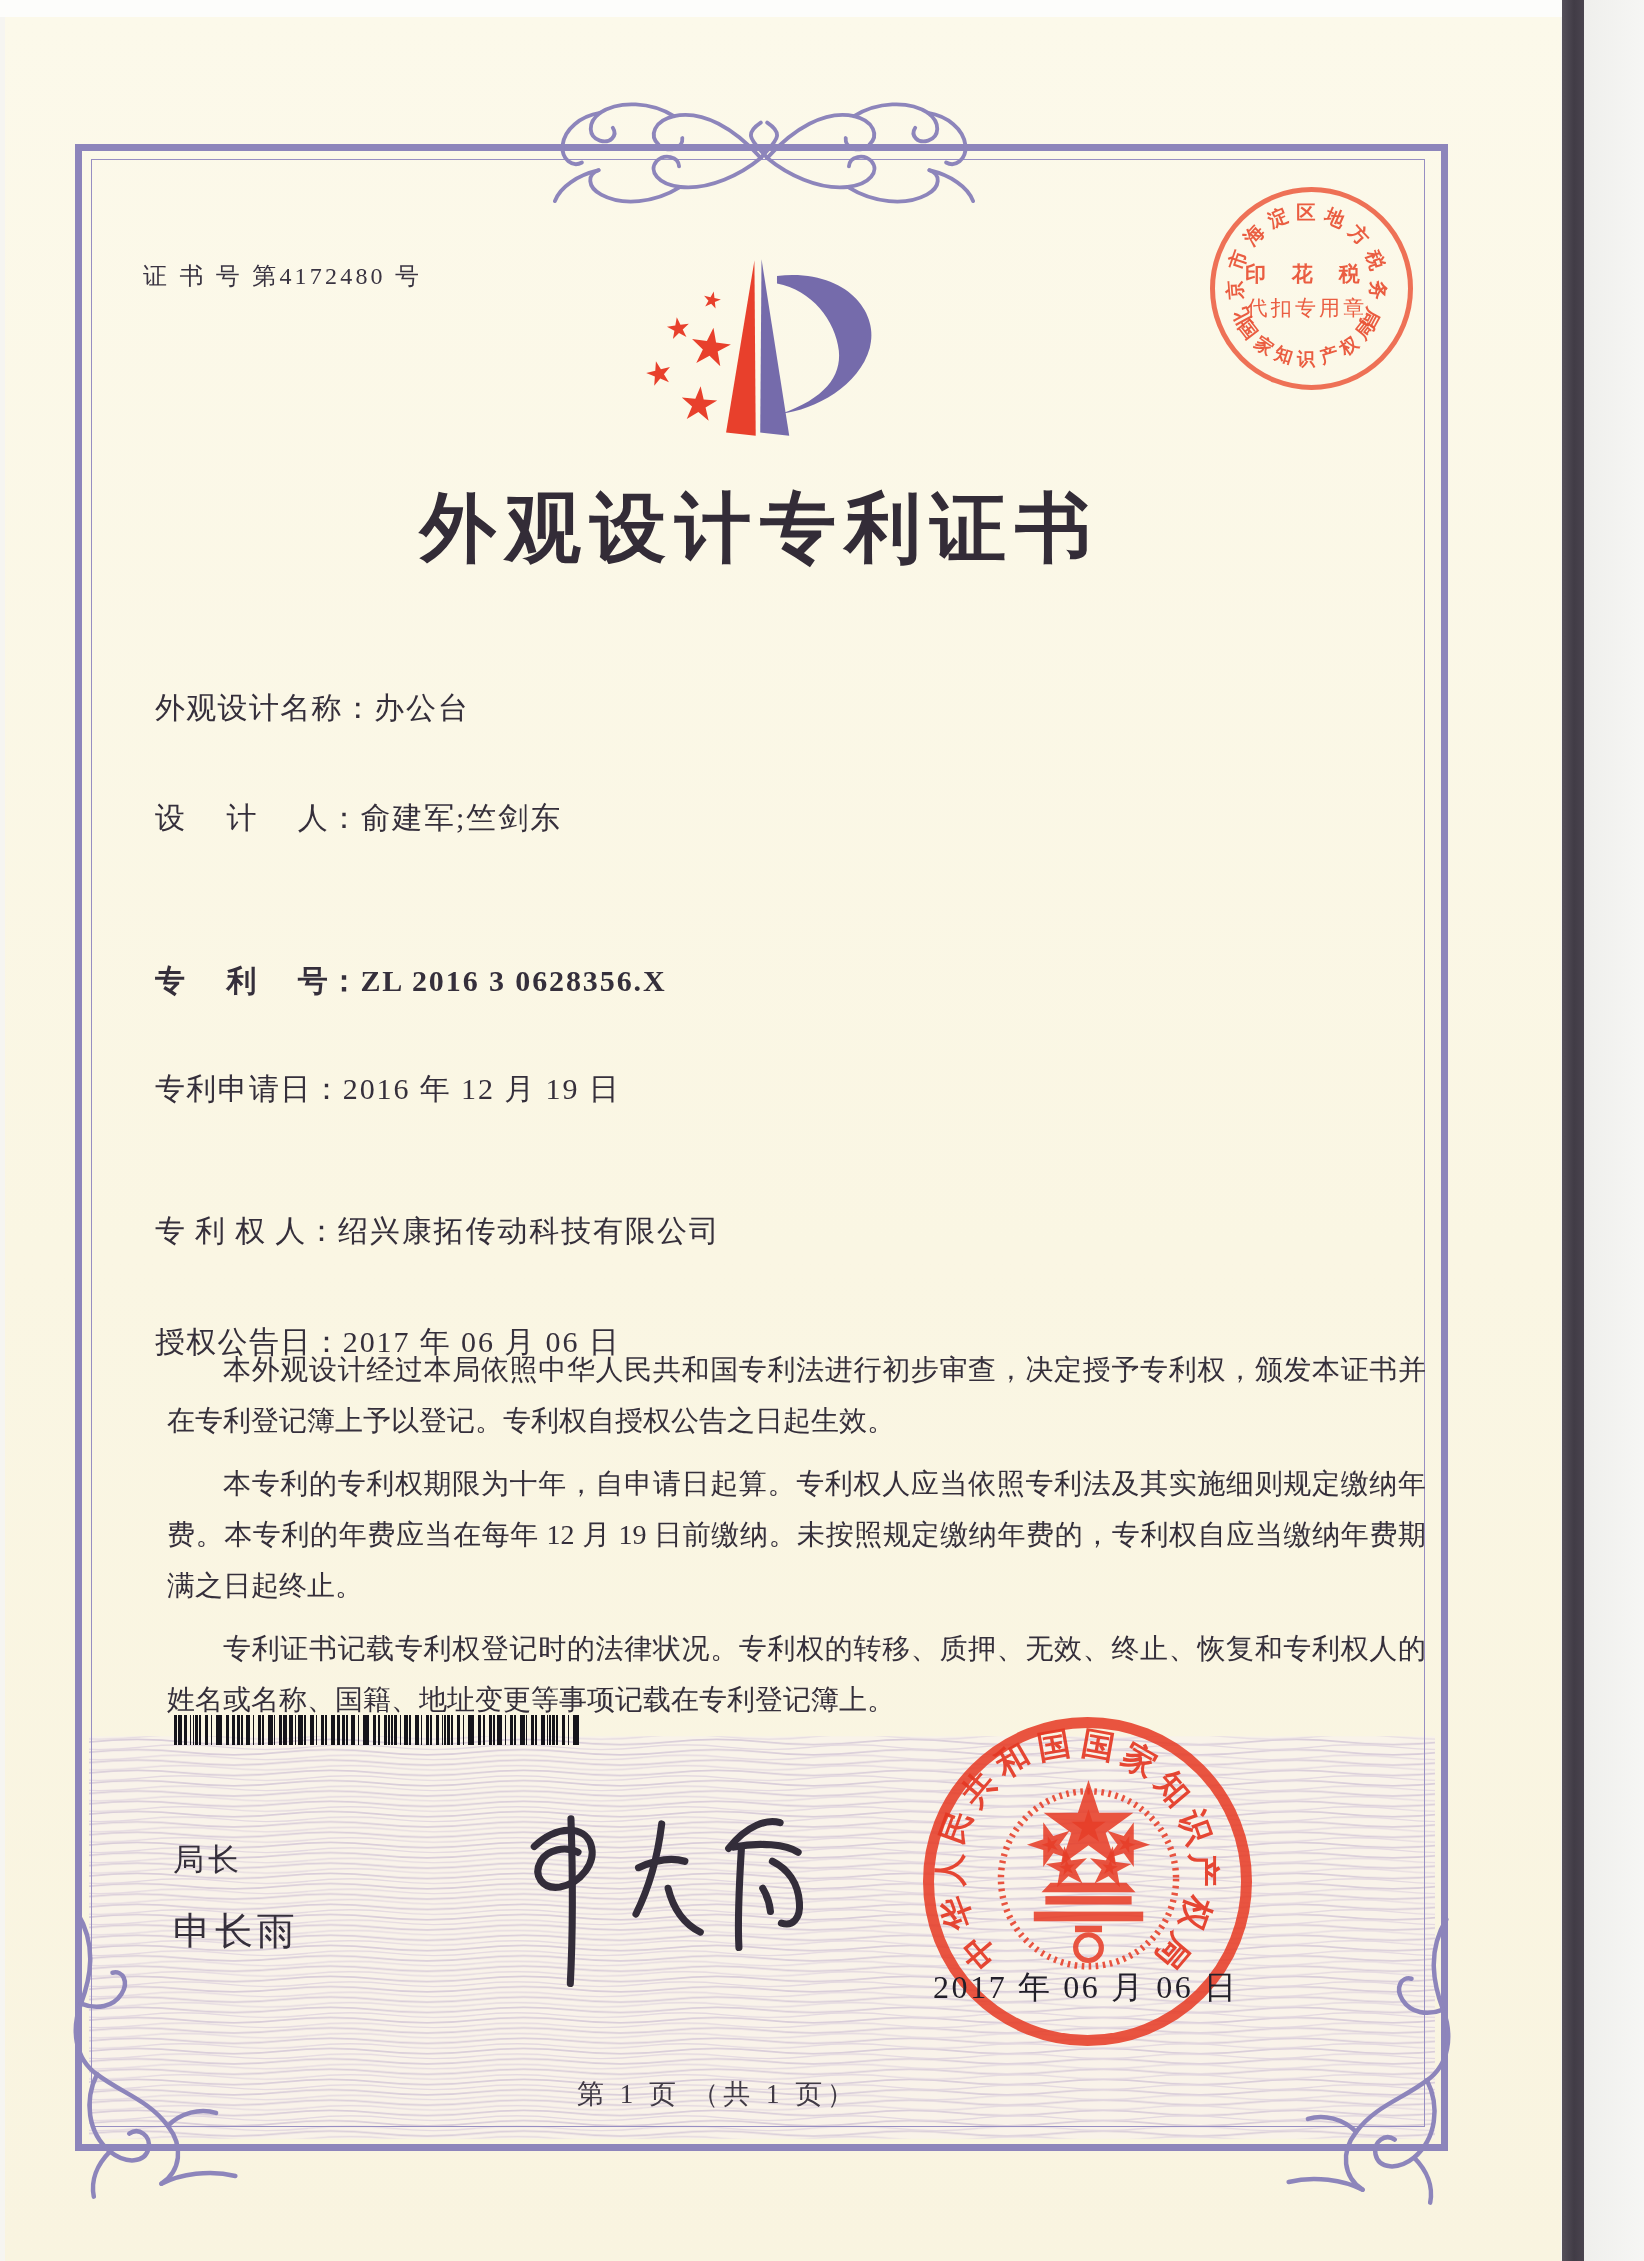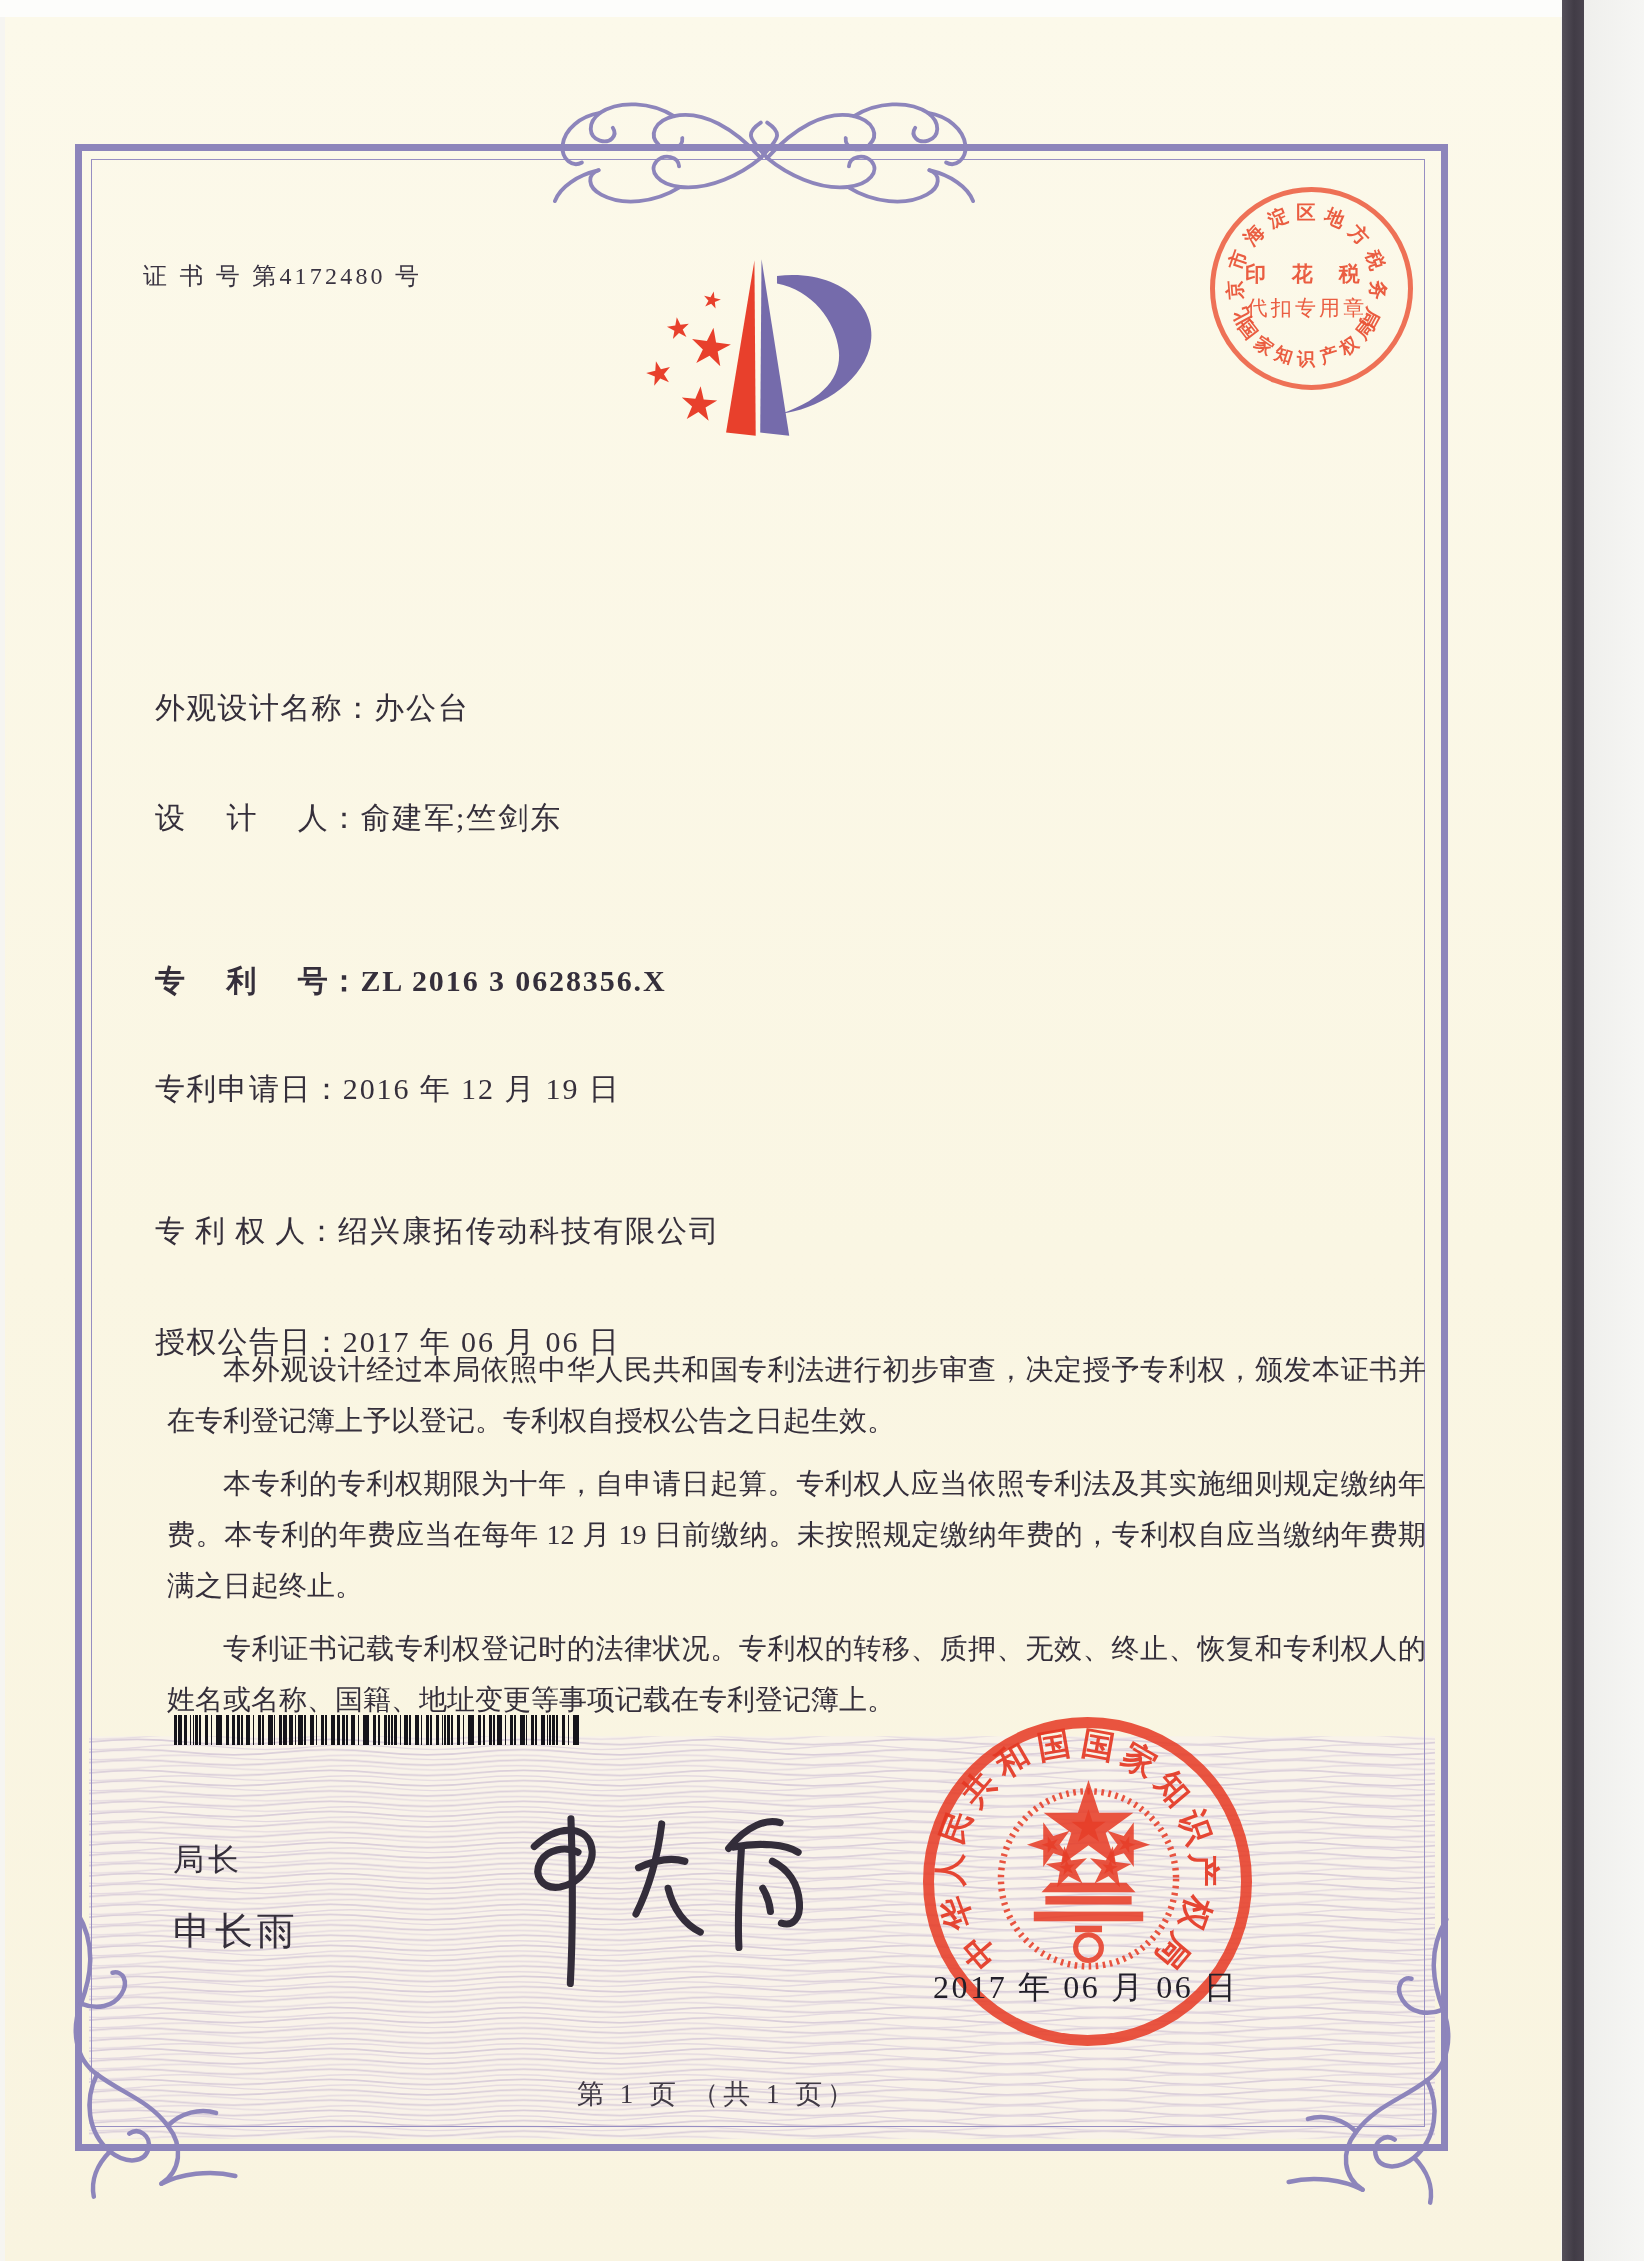--- a/index.html
+++ b/index.html
@@ -137,20 +137,21 @@
       <use href="#star" transform="translate(73,192) scale(20) rotate(-14)"></use>
       <use href="#star" transform="translate(135,240) scale(29) rotate(5)"></use>
       <polygon points="221,16 223,288 177,283"></polygon>
     </g>
     <g fill="#756bab">
       <polygon points="232,14 230,283 275,288"></polygon>
       <path d="M256 40 C 362 28 416 96 400 152 C 384 210 316 248 262 254 C 330 230 356 196 352 156 C 347 110 310 62 256 52 Z"></path>
     </g>
   </svg>
 
+  <div class="abs" id="title">外观设计专利证书</div>
 
   <div class="abs row" style="top:688px;">
     <span class="lab">外观设计名称：</span><span class="val">办公台</span>
   </div>
   <div class="abs row" style="top:798px;">
     <span class="lab">设　 计　 人：</span><span class="val">俞建军;竺剑东</span>
   </div>
   <div class="abs row" style="top:961px;font-weight:bold;">
     <span class="lab">专　 利　 号：</span><span class="val">ZL 2016 3 0628356.X</span>
   </div>

